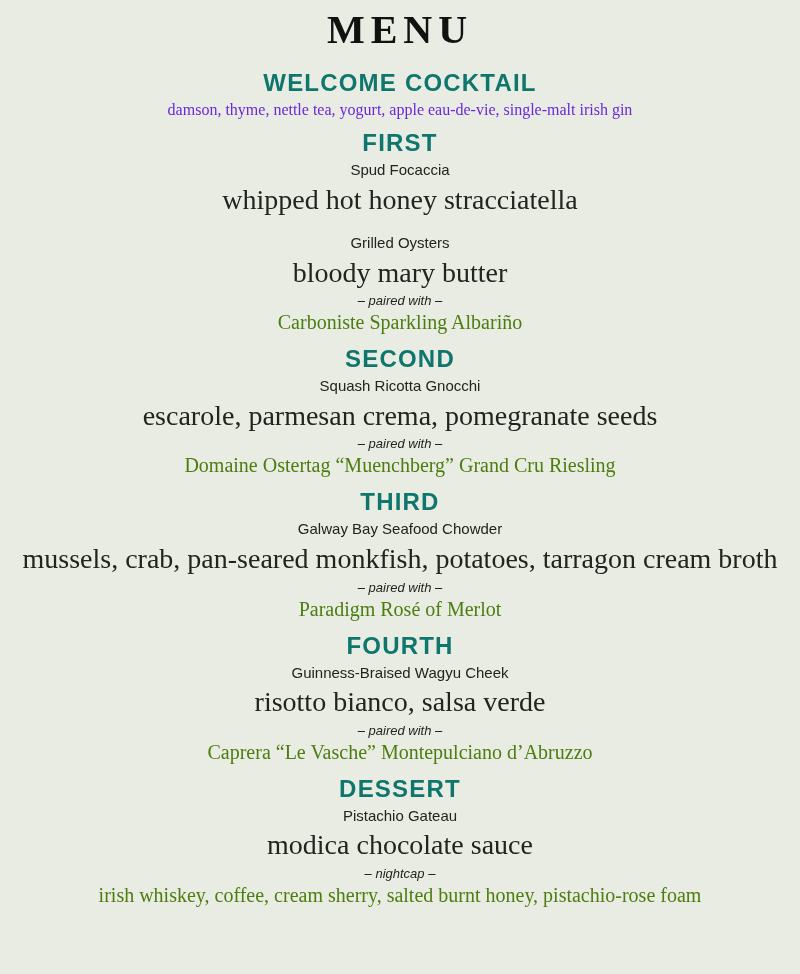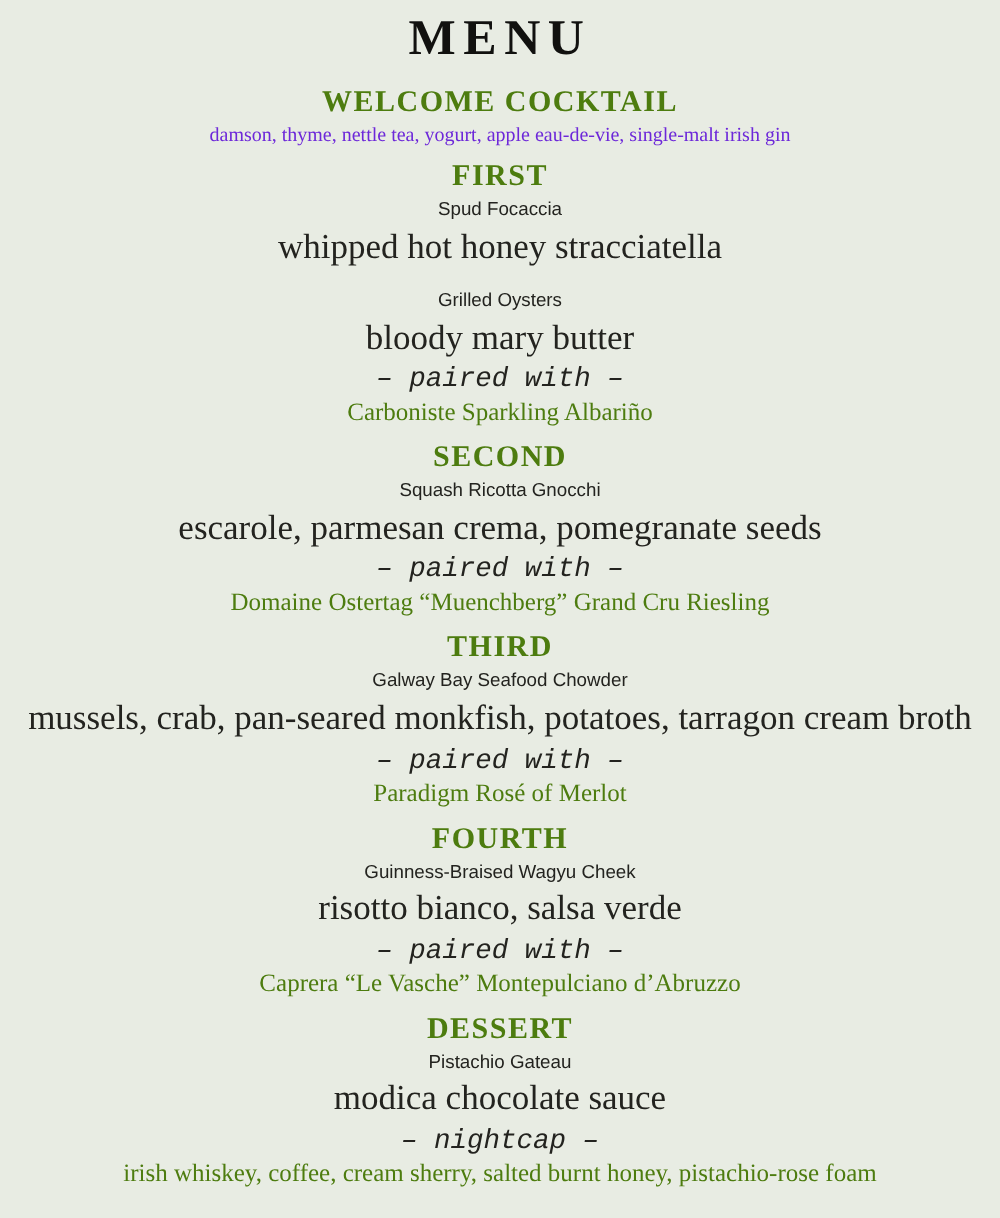--- a/index.html
+++ b/index.html
@@ -26,25 +26,25 @@
     font-size: 40px;
     font-weight: bold;
     letter-spacing: 6px;
     margin: 6px 0 16px 0;
     color: #11110f;
   }
   .section {
     margin-bottom: 2px;
   }
   .section-heading {
-    font-family: Liberation Serif, serif;
+    font-family: Liberation Sans, sans-serif;
     font-size: 24px;
     font-weight: bold;
     letter-spacing: 1.2px;
-    color: #4d7c0f;
+    color: #0f766e;
     margin: 10px 0 4px 0;
   }
   .course {
     margin-bottom: 2px;
   }
   .course + .course {
     margin-top: 16px;
   }
   .dish-name {
     font-family: "Liberation Sans", sans-serif;
@@ -54,23 +54,23 @@
     line-height: 1.25;
   }
   .dish-desc {
     font-family: "Liberation Serif", serif;
     font-size: 28px;
     color: #23231f;
     line-height: 1.3;
     margin-top: 2px;
   }
   .pairing-label {
-    font-family: Liberation Mono, monospace;
+    font-family: Liberation Sans, sans-serif;
     font-style: italic;
-    font-size: 22px;
+    font-size: 13px;
     color: #23231f;
     margin-top: 2px;
   }
   .pairing-name {
     font-family: "Liberation Serif", serif;
     font-size: 20px;
     color: #4d7c0f;
     line-height: 1.3;
     margin-top: 1px;
   }

